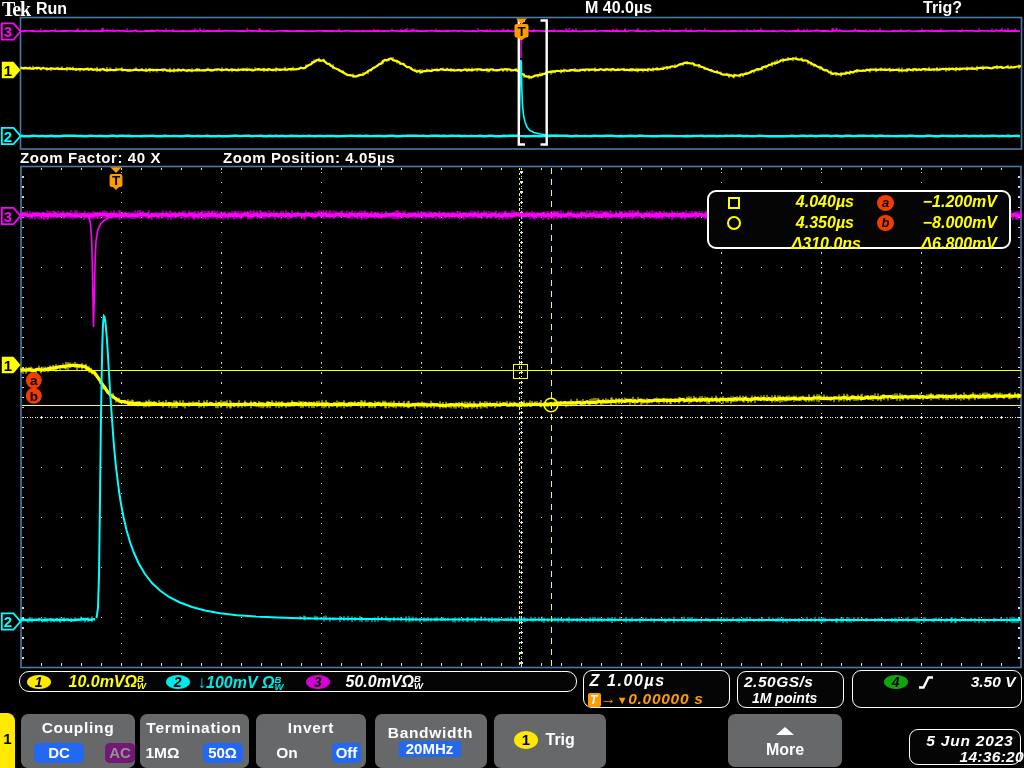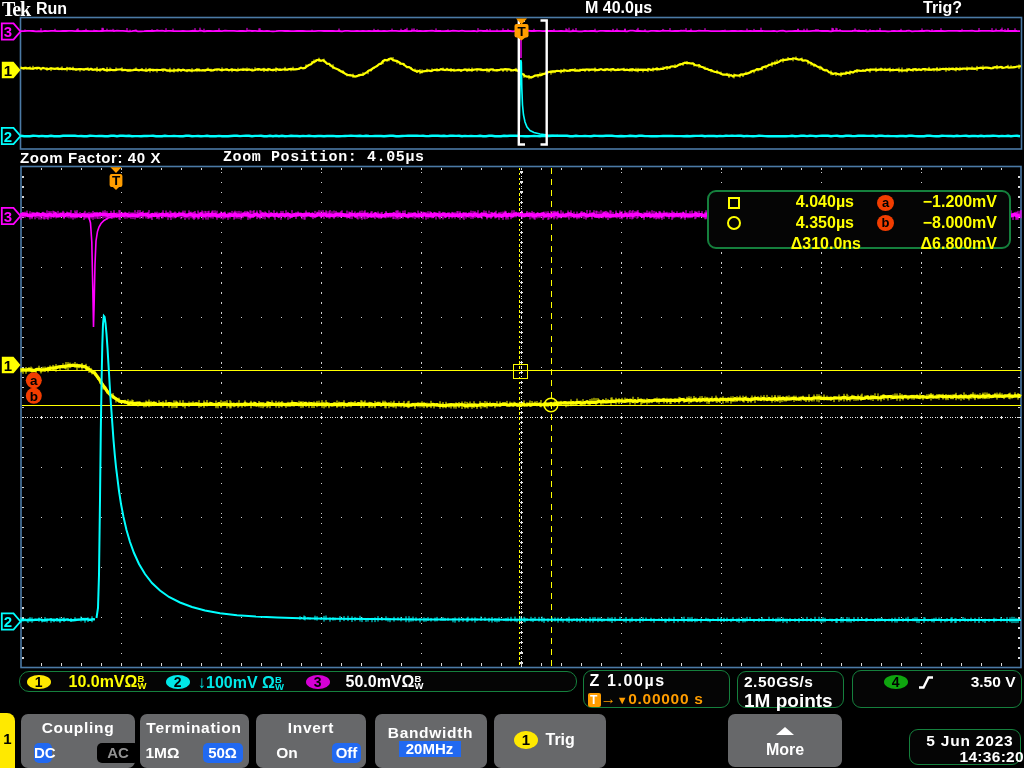--- a/index.html
+++ b/index.html
@@ -1,31 +1,31 @@
 <!DOCTYPE html>
 <html><head><meta charset="utf-8"><style>
 * { margin:0; padding:0; box-sizing:border-box; }
 html,body { width:1024px; height:768px; background:#000; overflow:hidden; }
 body { font-family:"Liberation Sans", sans-serif; font-weight:bold; position:relative; }
 .abs { position:absolute; white-space:nowrap; }
 svg.gfx { position:absolute; left:0; top:0; }
 .wt { color:#fff; }
-.box { position:absolute; background:#050505; border:2px solid #15803d; border-radius:9px; }
+.box { position:absolute; background:#050505; border:2px solid #ffffff; border-radius:9px;font-style:italic; }
 .btn { position:absolute; background:#67686a; border-radius:7px; color:#fff; }
 .bsub { position:absolute; background:#2169f1; border-radius:5px; color:#fff; text-align:center; font-size:15px; line-height:20px; }
 .title { position:absolute; width:100%; text-align:center; top:4.5px; font-size:15.5px; letter-spacing:0.7px; color:#fff; }
 </style></head>
 <body>
 
 <div class="abs" style="left:2px;top:-2px;font-family:'Liberation Serif',serif;font-size:20px;color:#fff;letter-spacing:-1.2px;">Tek</div>
 <div class="abs wt" style="left:36px;top:0px;font-size:16px;">Run</div>
 <div class="abs wt" style="left:585px;top:-1px;font-size:16px;">M 40.0µs</div>
 <div class="abs wt" style="left:923px;top:-1px;font-size:16px;">Trig?</div>
 <div class="abs wt" style="left:20px;top:149px;font-size:15px;letter-spacing:0.6px;">Zoom Factor: 40 X</div>
-<div class="abs wt" style="left:223px;top:149px;font-size:15px;letter-spacing:0.6px;font-family:Liberation Mono, monospace;">Zoom Position: 4.05µs</div>
+<div class="abs wt" style="left:223px;top:149px;font-size:15px;letter-spacing:0.6px;">Zoom Position: 4.05µs</div>
 
 <svg class="gfx" width="1024" height="768" viewBox="0 0 1024 768" fill="none" font-family="'Liberation Sans', sans-serif">
 
 <rect x="20.5" y="17.5" width="1001" height="131.5" stroke="#4b7aa6" stroke-width="1.6"></rect>
 <rect x="21" y="166.5" width="1000" height="501" stroke="#4b7aa6" stroke-width="1.6"></rect>
 <g shape-rendering="crispEdges">
       <path d="M121.5,172.0v1.3 M121.5,182.0v1.3 M121.5,192.0v1.3 M121.5,202.1v1.3 M121.5,212.1v1.3 M121.5,222.1v1.3 M121.5,232.1v1.3 M121.5,242.1v1.3 M121.5,252.2v1.3 M121.5,262.2v1.3 M121.5,272.2v1.3 M121.5,282.2v1.3 M121.5,292.2v1.3 M121.5,302.3v1.3 M121.5,312.3v1.3 M121.5,322.3v1.3 M121.5,332.3v1.3 M121.5,342.3v1.3 M121.5,352.4v1.3 M121.5,362.4v1.3 M121.5,372.4v1.3 M121.5,382.4v1.3 M121.5,392.4v1.3 M121.5,402.5v1.3 M121.5,412.5v1.3 M121.5,422.5v1.3 M121.5,432.5v1.3 M121.5,442.5v1.3 M121.5,452.6v1.3 M121.5,462.6v1.3 M121.5,472.6v1.3 M121.5,482.6v1.3 M121.5,492.6v1.3 M121.5,502.7v1.3 M121.5,512.7v1.3 M121.5,522.7v1.3 M121.5,532.7v1.3 M121.5,542.7v1.3 M121.5,552.8v1.3 M121.5,562.8v1.3 M121.5,572.8v1.3 M121.5,582.8v1.3 M121.5,592.8v1.3 M121.5,602.9v1.3 M121.5,612.9v1.3 M121.5,622.9v1.3 M121.5,632.9v1.3 M121.5,642.9v1.3 M121.5,653.0v1.3 M121.5,663.0v1.3" stroke="#cfcfcf" stroke-width="1.1"></path>
 <path d="M221.5,172.0v1.3 M221.5,182.0v1.3 M221.5,192.0v1.3 M221.5,202.1v1.3 M221.5,212.1v1.3 M221.5,222.1v1.3 M221.5,232.1v1.3 M221.5,242.1v1.3 M221.5,252.2v1.3 M221.5,262.2v1.3 M221.5,272.2v1.3 M221.5,282.2v1.3 M221.5,292.2v1.3 M221.5,302.3v1.3 M221.5,312.3v1.3 M221.5,322.3v1.3 M221.5,332.3v1.3 M221.5,342.3v1.3 M221.5,352.4v1.3 M221.5,362.4v1.3 M221.5,372.4v1.3 M221.5,382.4v1.3 M221.5,392.4v1.3 M221.5,402.5v1.3 M221.5,412.5v1.3 M221.5,422.5v1.3 M221.5,432.5v1.3 M221.5,442.5v1.3 M221.5,452.6v1.3 M221.5,462.6v1.3 M221.5,472.6v1.3 M221.5,482.6v1.3 M221.5,492.6v1.3 M221.5,502.7v1.3 M221.5,512.7v1.3 M221.5,522.7v1.3 M221.5,532.7v1.3 M221.5,542.7v1.3 M221.5,552.8v1.3 M221.5,562.8v1.3 M221.5,572.8v1.3 M221.5,582.8v1.3 M221.5,592.8v1.3 M221.5,602.9v1.3 M221.5,612.9v1.3 M221.5,622.9v1.3 M221.5,632.9v1.3 M221.5,642.9v1.3 M221.5,653.0v1.3 M221.5,663.0v1.3" stroke="#cfcfcf" stroke-width="1.1"></path>
 <path d="M321.5,172.0v1.3 M321.5,182.0v1.3 M321.5,192.0v1.3 M321.5,202.1v1.3 M321.5,212.1v1.3 M321.5,222.1v1.3 M321.5,232.1v1.3 M321.5,242.1v1.3 M321.5,252.2v1.3 M321.5,262.2v1.3 M321.5,272.2v1.3 M321.5,282.2v1.3 M321.5,292.2v1.3 M321.5,302.3v1.3 M321.5,312.3v1.3 M321.5,322.3v1.3 M321.5,332.3v1.3 M321.5,342.3v1.3 M321.5,352.4v1.3 M321.5,362.4v1.3 M321.5,372.4v1.3 M321.5,382.4v1.3 M321.5,392.4v1.3 M321.5,402.5v1.3 M321.5,412.5v1.3 M321.5,422.5v1.3 M321.5,432.5v1.3 M321.5,442.5v1.3 M321.5,452.6v1.3 M321.5,462.6v1.3 M321.5,472.6v1.3 M321.5,482.6v1.3 M321.5,492.6v1.3 M321.5,502.7v1.3 M321.5,512.7v1.3 M321.5,522.7v1.3 M321.5,532.7v1.3 M321.5,542.7v1.3 M321.5,552.8v1.3 M321.5,562.8v1.3 M321.5,572.8v1.3 M321.5,582.8v1.3 M321.5,592.8v1.3 M321.5,602.9v1.3 M321.5,612.9v1.3 M321.5,622.9v1.3 M321.5,632.9v1.3 M321.5,642.9v1.3 M321.5,653.0v1.3 M321.5,663.0v1.3" stroke="#cfcfcf" stroke-width="1.1"></path>
 <path d="M421.5,172.0v1.3 M421.5,182.0v1.3 M421.5,192.0v1.3 M421.5,202.1v1.3 M421.5,212.1v1.3 M421.5,222.1v1.3 M421.5,232.1v1.3 M421.5,242.1v1.3 M421.5,252.2v1.3 M421.5,262.2v1.3 M421.5,272.2v1.3 M421.5,282.2v1.3 M421.5,292.2v1.3 M421.5,302.3v1.3 M421.5,312.3v1.3 M421.5,322.3v1.3 M421.5,332.3v1.3 M421.5,342.3v1.3 M421.5,352.4v1.3 M421.5,362.4v1.3 M421.5,372.4v1.3 M421.5,382.4v1.3 M421.5,392.4v1.3 M421.5,402.5v1.3 M421.5,412.5v1.3 M421.5,422.5v1.3 M421.5,432.5v1.3 M421.5,442.5v1.3 M421.5,452.6v1.3 M421.5,462.6v1.3 M421.5,472.6v1.3 M421.5,482.6v1.3 M421.5,492.6v1.3 M421.5,502.7v1.3 M421.5,512.7v1.3 M421.5,522.7v1.3 M421.5,532.7v1.3 M421.5,542.7v1.3 M421.5,552.8v1.3 M421.5,562.8v1.3 M421.5,572.8v1.3 M421.5,582.8v1.3 M421.5,592.8v1.3 M421.5,602.9v1.3 M421.5,612.9v1.3 M421.5,622.9v1.3 M421.5,632.9v1.3 M421.5,642.9v1.3 M421.5,653.0v1.3 M421.5,663.0v1.3" stroke="#cfcfcf" stroke-width="1.1"></path>
@@ -132,37 +132,37 @@
  <span class="abs" style="left:326px;top:1px;font-size:16px;color:#ffffff;">50.0mVΩ<span style="display:inline-block;vertical-align:-2px;font-size:9.5px;line-height:7px;">B<br>W</span></span>
 </div>
 
 <div class="box" style="left:582.5px;top:670px;width:147px;height:37.5px;border-width:1.6px;">
  <span class="abs wt" style="left:6px;top:1px;font-size:16px;letter-spacing:1.6px;">Z 1.00µs</span>
  <span class="abs" style="left:4px;top:19px;font-size:15.5px;letter-spacing:0.7px;color:#ff9d00;"><span style="display:inline-block;width:13px;height:14px;background:#ff9d00;color:#fff;font-size:12px;line-height:14px;text-align:center;border-radius:2px;">T</span>→<span style="font-size:11px;">▼</span>0.00000 s</span>
 </div>
 
 <div class="box" style="left:737px;top:670.5px;width:106.5px;height:37px;border-width:1.6px;">
  <span class="abs wt" style="left:6px;top:1.5px;font-size:15.5px;letter-spacing:0.5px;">2.50GS/s</span>
- <span class="abs wt" style="left:6px;top:18.5px;font-size:19px;">1M points</span>
+ <span class="abs wt" style="left:14px;top:18.5px;font-size:14px;">1M points</span>
 </div>
 
 <div class="box" style="left:851.5px;top:670px;width:170.5px;height:38px;border-width:1.6px;">
  <span class="abs" style="left:31px;top:3.5px;width:24.5px;height:14.5px;background:#0fa50f;border-radius:50%;color:#000;font-size:14px;text-align:center;line-height:14.5px;">4</span>
  <svg class="abs" style="left:64px;top:4px;" width="18" height="15" viewBox="0 0 18 15">
       <path d="M2,12.5h4.5l5,-10h4.5" stroke="#fff" stroke-width="2.4" fill="none"></path>
     </svg>
  <span class="abs wt" style="left:110px;top:2px;width:53px;font-size:15.5px;text-align:right;">3.50 V</span>
 </div>
 
 <div class="abs" style="left:0;top:713px;width:15px;height:55px;background:#ffe900;border-radius:0 8px 0 0;color:#000;font-size:15px;text-align:center;line-height:52px;">1</div>
 
 <div class="btn" style="left:21px;top:714px;width:114px;height:54px;">
  <div class="title">Coupling</div>
- <span class="bsub" style="left:13px;top:28.5px;width:18px;height:20px;">DC</span>
- <span class="abs" style="left:76px;top:28.5px;width:42px;height:20px;background:#000000;border-radius:5px;color:#929292;font-size:15px;text-align:center;line-height:20px;">AC</span>
+ <span class="bsub" style="left:13px;top:28.5px;width:50px;height:20px;">DC</span>
+ <span class="abs" style="left:84px;top:28.5px;width:30px;height:20px;background:#701a75;border-radius:5px;color:#929292;font-size:15px;text-align:center;line-height:20px;">AC</span>
 </div>
 
 <div class="btn" style="left:139.5px;top:714px;width:109px;height:54px;">
  <div class="title">Termination</div>
  <span class="abs wt" style="left:6px;top:28.5px;width:42px;font-size:15.5px;text-align:left;line-height:20px;">1MΩ</span>
  <span class="bsub" style="left:63px;top:28.5px;width:40px;height:20px;">50Ω</span>
 </div>
 
 <div class="btn" style="left:256px;top:714px;width:110px;height:54px;">
  <div class="title">Invert</div>

